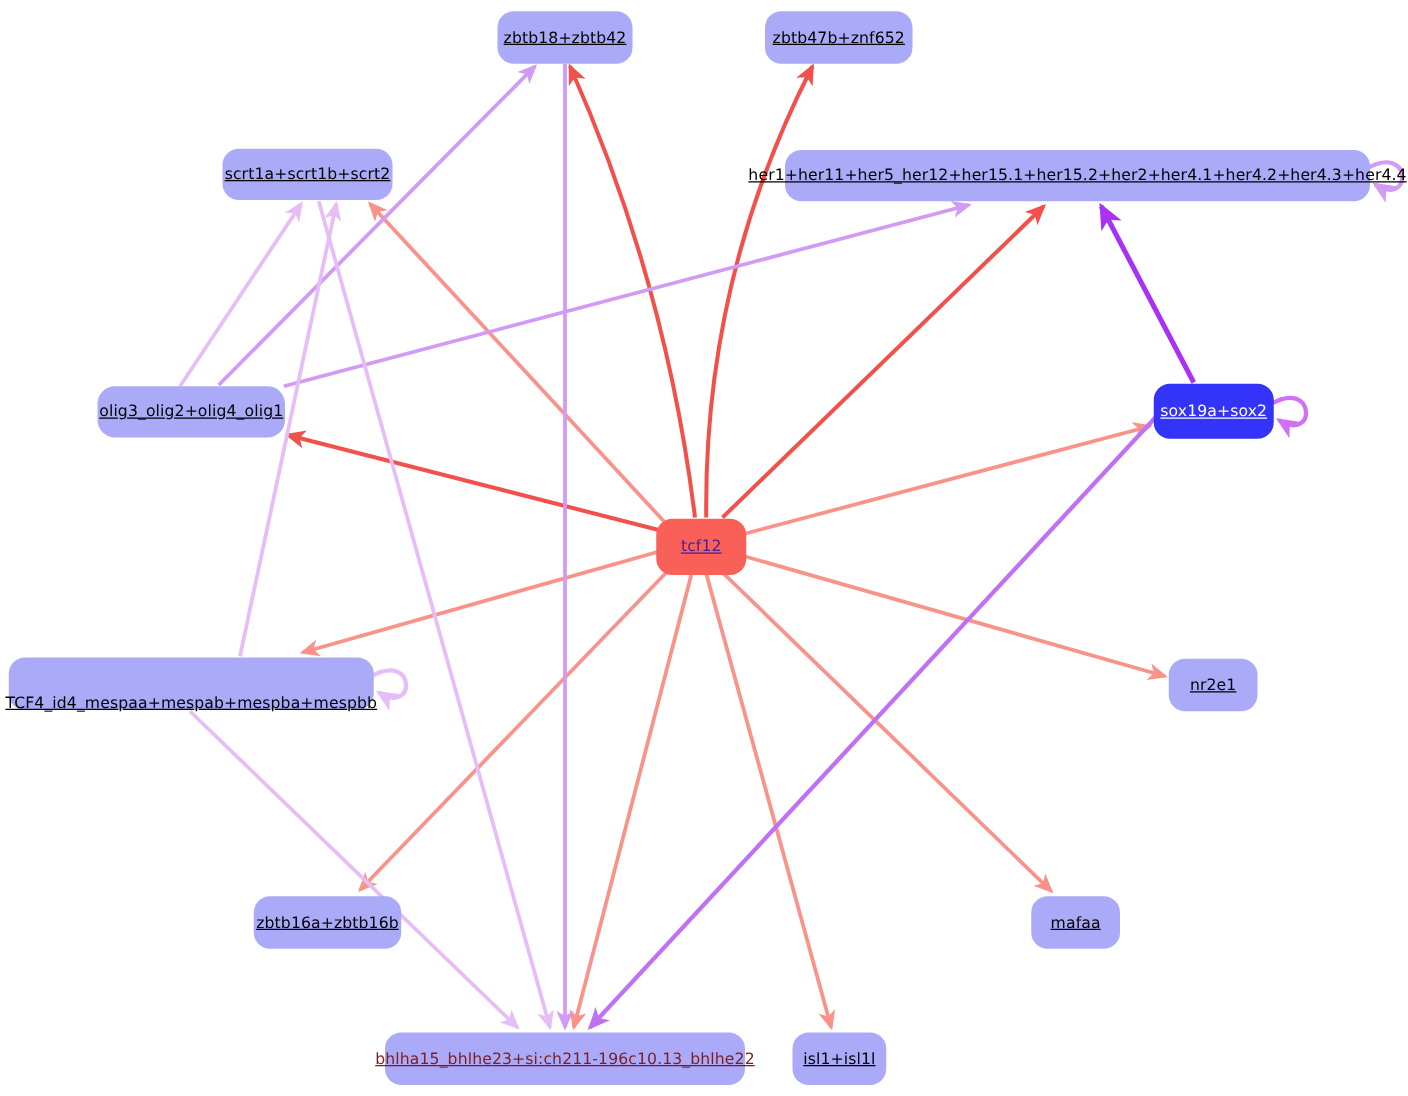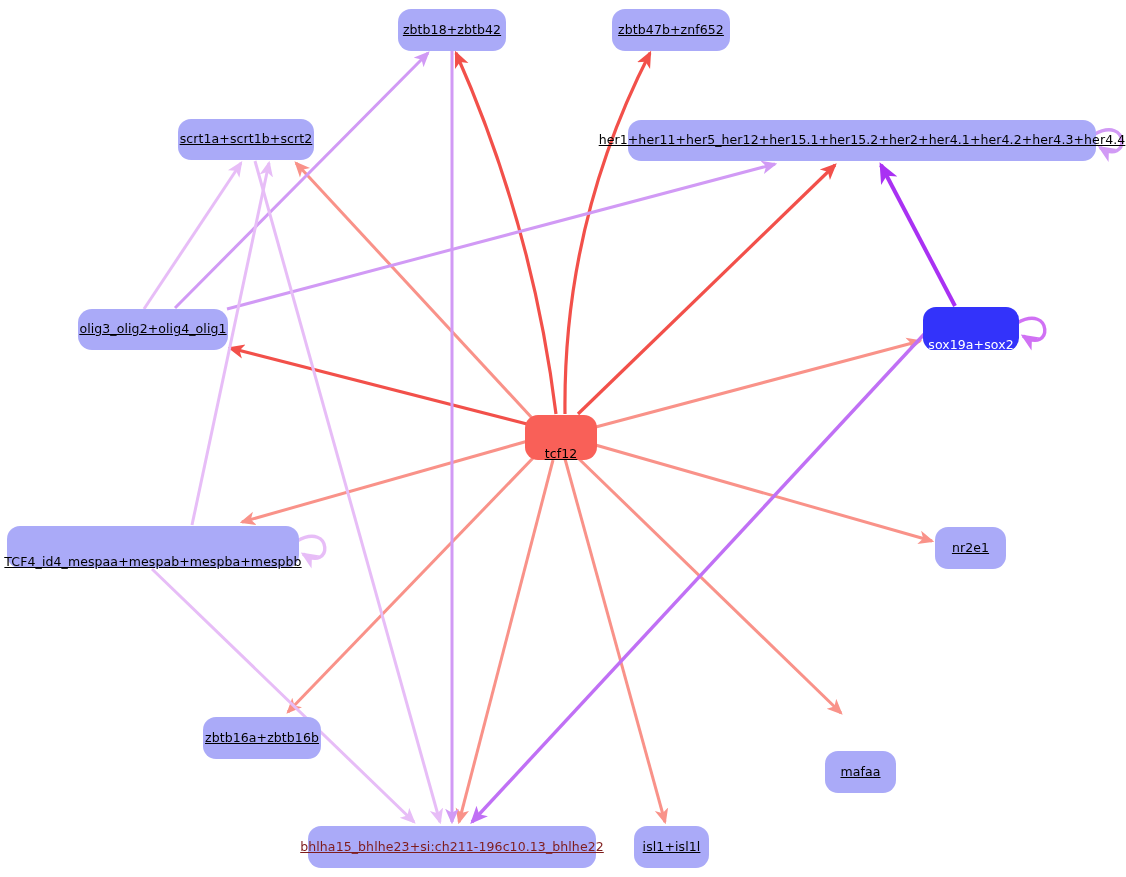--- a/index.html
+++ b/index.html
@@ -33,21 +33,21 @@
     border-radius: 13px;
     font-size: 12.5px;
     line-height: 1;
     white-space: nowrap;
     color: #000000;
     letter-spacing: 0.1px;
     z-index: 5;
     text-decoration: underline;
   }
   .node.dark-text { color: #000000; }
-  .node.light-text { color: #ffffff; align-items: flex-end; }
+  .node.light-text { color: #ffffff; }
 </style>
 </head>
 <body>
 
 <div id="canvas" style="width: 1126px; height: 877px; background: rgb(255, 255, 255);">
 
   <svg id="edge-layer" viewBox="0 0 1126 877" xmlns="http://www.w3.org/2000/svg">
     <defs id="marker-defs">
         <marker id="arrow0" viewBox="0 0 10 10" refX="8.5" refY="5" markerWidth="5.2" markerHeight="5.2" orient="auto" markerUnits="strokeWidth">
           <path d="M 0 0.6 L 10 5 L 0 9.4 L 2.6 5 Z" fill="#f2504a"></path>
@@ -113,30 +113,30 @@
       </div>
       <div class="node dark-text" style="left: 628px; top: 120px; width: 468px; height: 41px; background: rgb(170, 170, 248); color: rgb(0, 0, 0);">
         <span>her1+her11+her5_her12+her15.1+her15.2+her2+her4.1+her4.2+her4.3+her4.4</span>
       </div>
       <div class="node dark-text" style="left: 78px; top: 309px; width: 150px; height: 41px; background: rgb(170, 170, 248); color: rgb(0, 0, 0); border-radius: 14px;">
         <span>olig3_olig2+olig4_olig1</span>
       </div>
       <div class="node light-text" style="left: 923px; top: 307px; width: 96px; height: 44px; background: rgb(51, 51, 250); color: rgb(255, 255, 255);">
         <span>sox19a+sox2</span>
       </div>
-      <div class="node light-text" style="left: 525px; top: 415px; width: 72px; height: 45px; background: rgb(249, 96, 88); color: #000000;">
+      <div class="node light-text" style="left: 525px; top: 415px; width: 72px; height: 45px; background: rgb(249, 96, 88); color: #4c1d95;">
         <span>tcf12</span>
       </div>
       <div class="node dark-text" style="left: 7px; top: 526px; width: 292px; height: 42px; background: rgb(170, 170, 248); color: rgb(0, 0, 0); align-items: flex-end;">
         <span>TCF4_id4_mespaa+mespab+mespba+mespbb</span>
       </div>
       <div class="node dark-text" style="left: 935px; top: 527px; width: 71px; height: 42px; background: rgb(170, 170, 248); color: rgb(0, 0, 0);">
         <span>nr2e1</span>
       </div>
-      <div class="node dark-text" style="left: 825px; top: 751px; width: 71px; height: 42px; background: rgb(170, 170, 248); color: rgb(0, 0, 0);">
+      <div class="node dark-text" style="left: 825px; top: 717px; width: 71px; height: 42px; background: rgb(170, 170, 248); color: rgb(0, 0, 0);">
         <span>mafaa</span>
       </div>
       <div class="node dark-text" style="left: 203px; top: 717px; width: 118px; height: 42px; background: rgb(170, 170, 248); color: rgb(0, 0, 0); text-align: center;">
         <span>zbtb16a+zbtb16b</span>
       </div>
       <div class="node dark-text" style="left: 308px; top: 826px; width: 288px; height: 42px; background: rgb(170, 170, 248); color: #7f1d1d;">
         <span>bhlha15_bhlhe23+si:ch211-196c10.13_bhlhe22</span>
       </div>
       <div class="node dark-text" style="left: 634px; top: 826px; width: 75px; height: 42px; background: rgb(170, 170, 248); color: rgb(0, 0, 0);">
         <span>isl1+isl1l</span>

